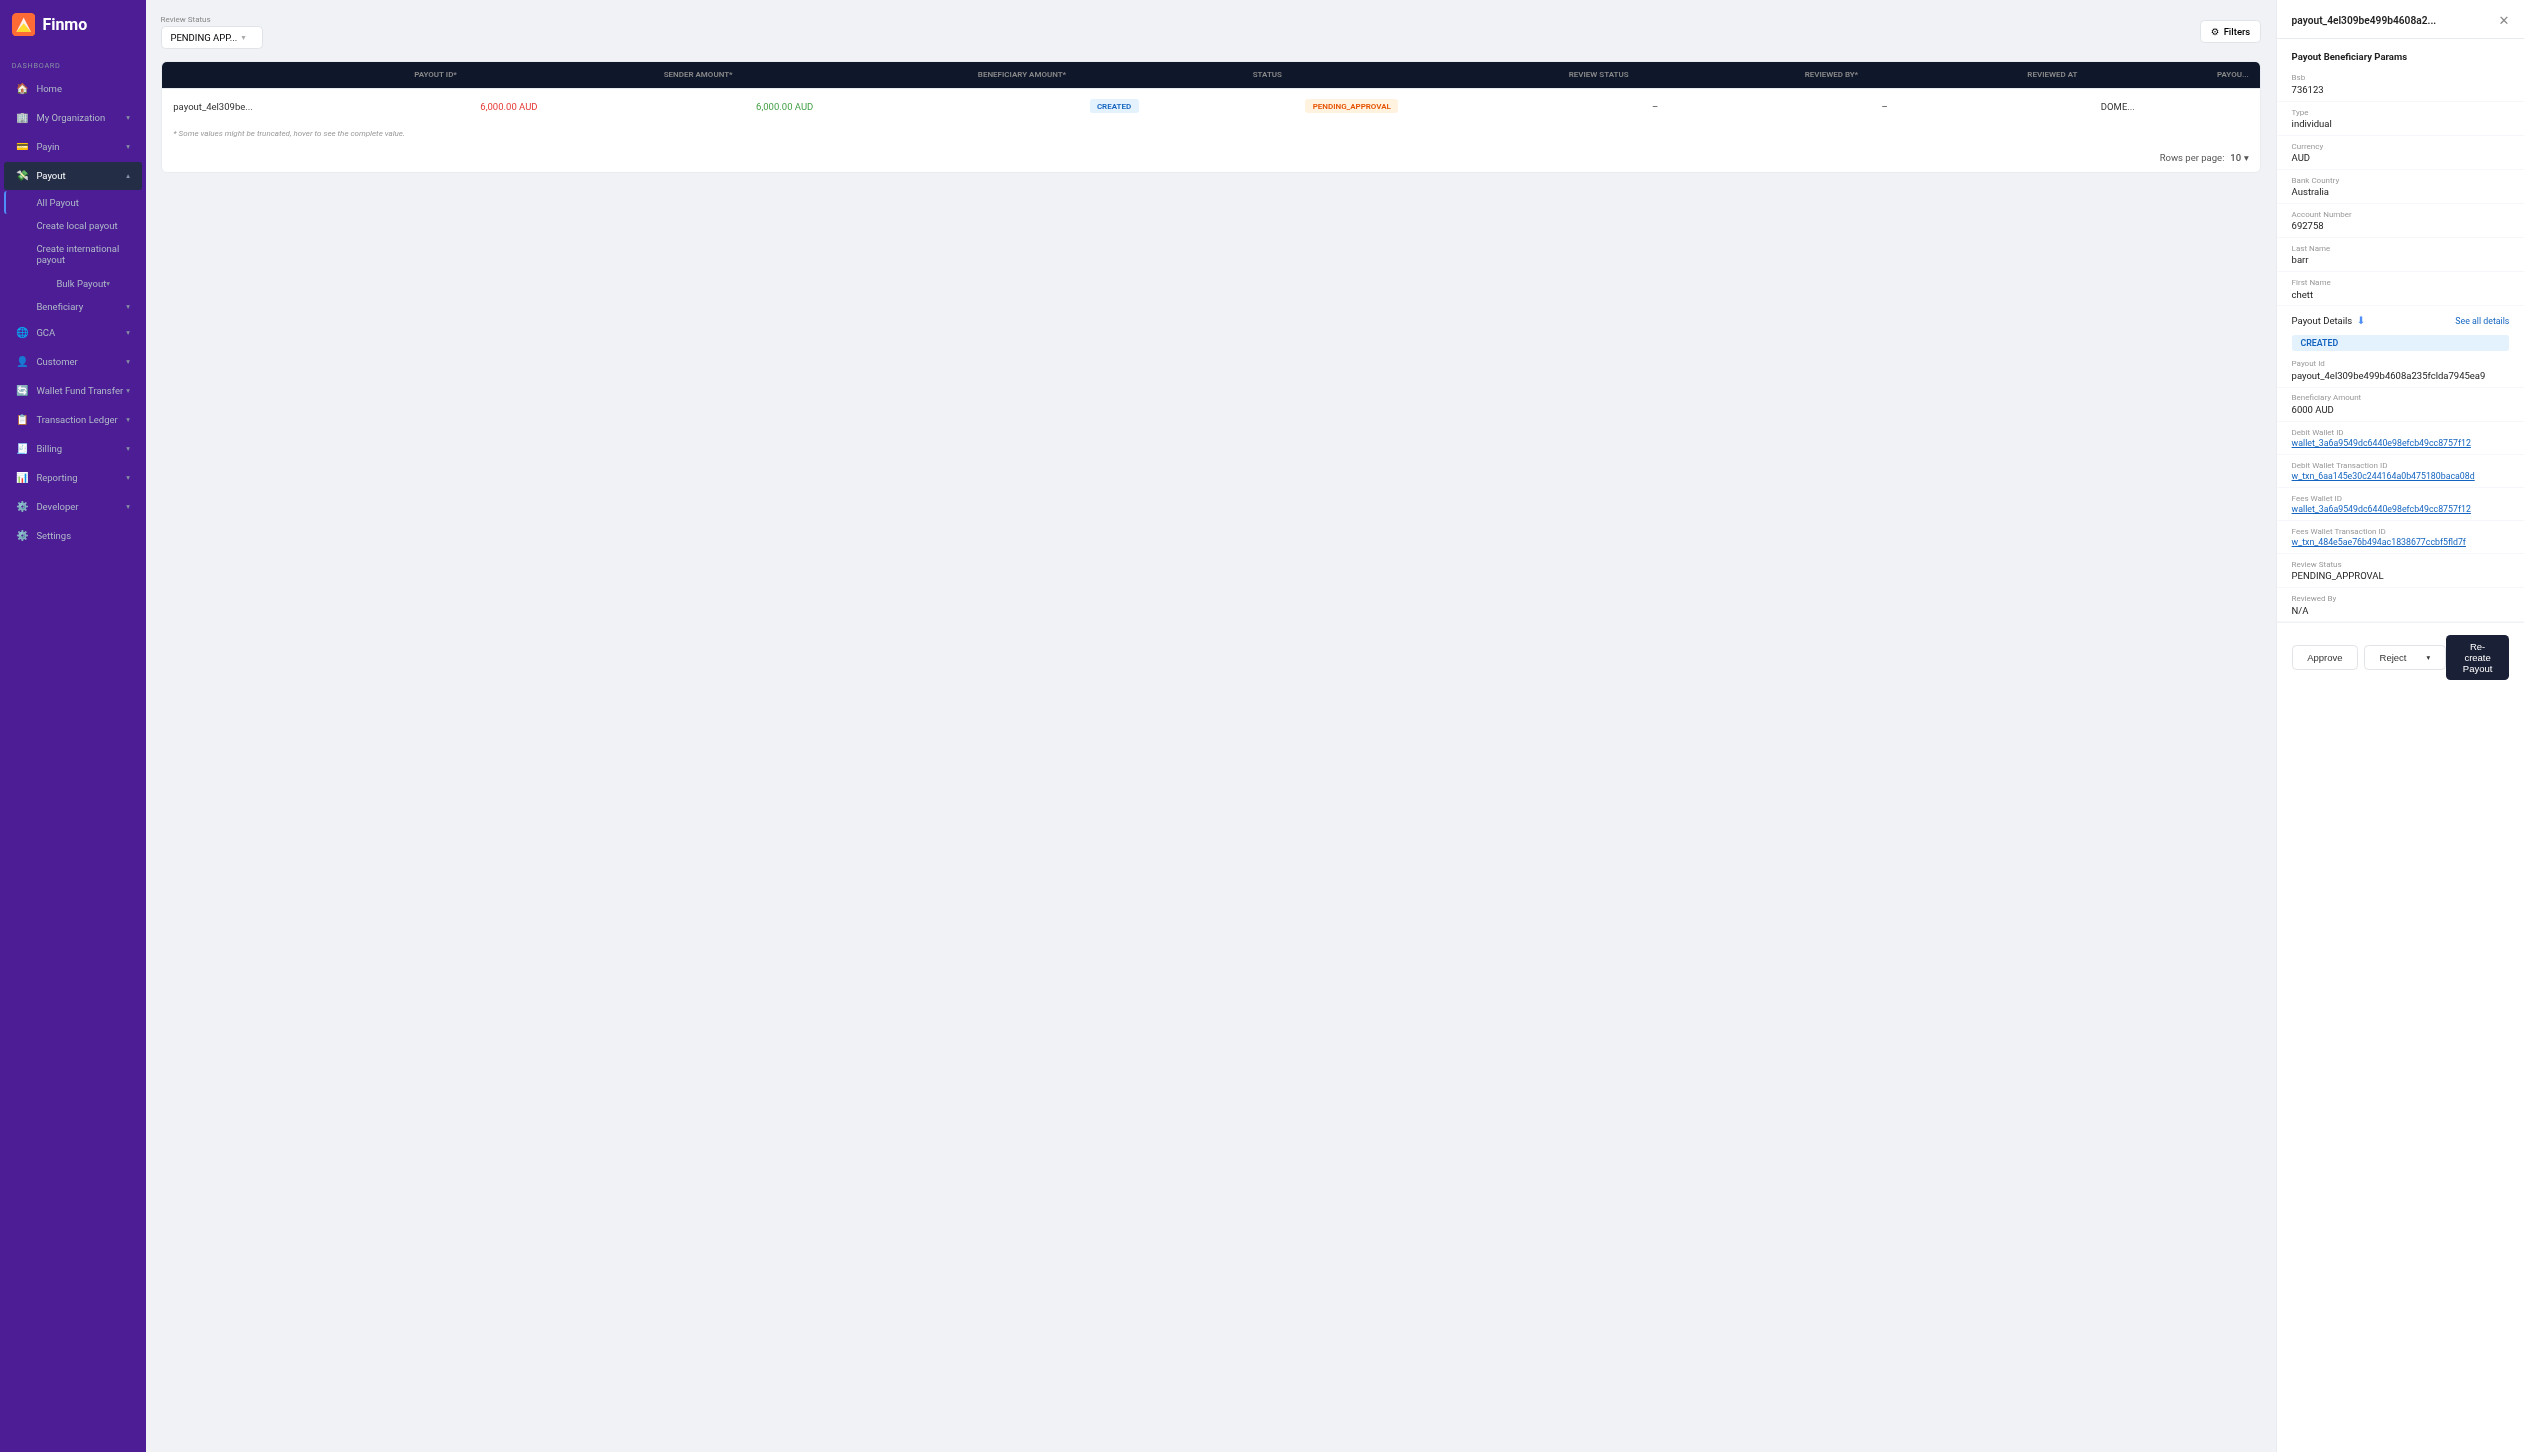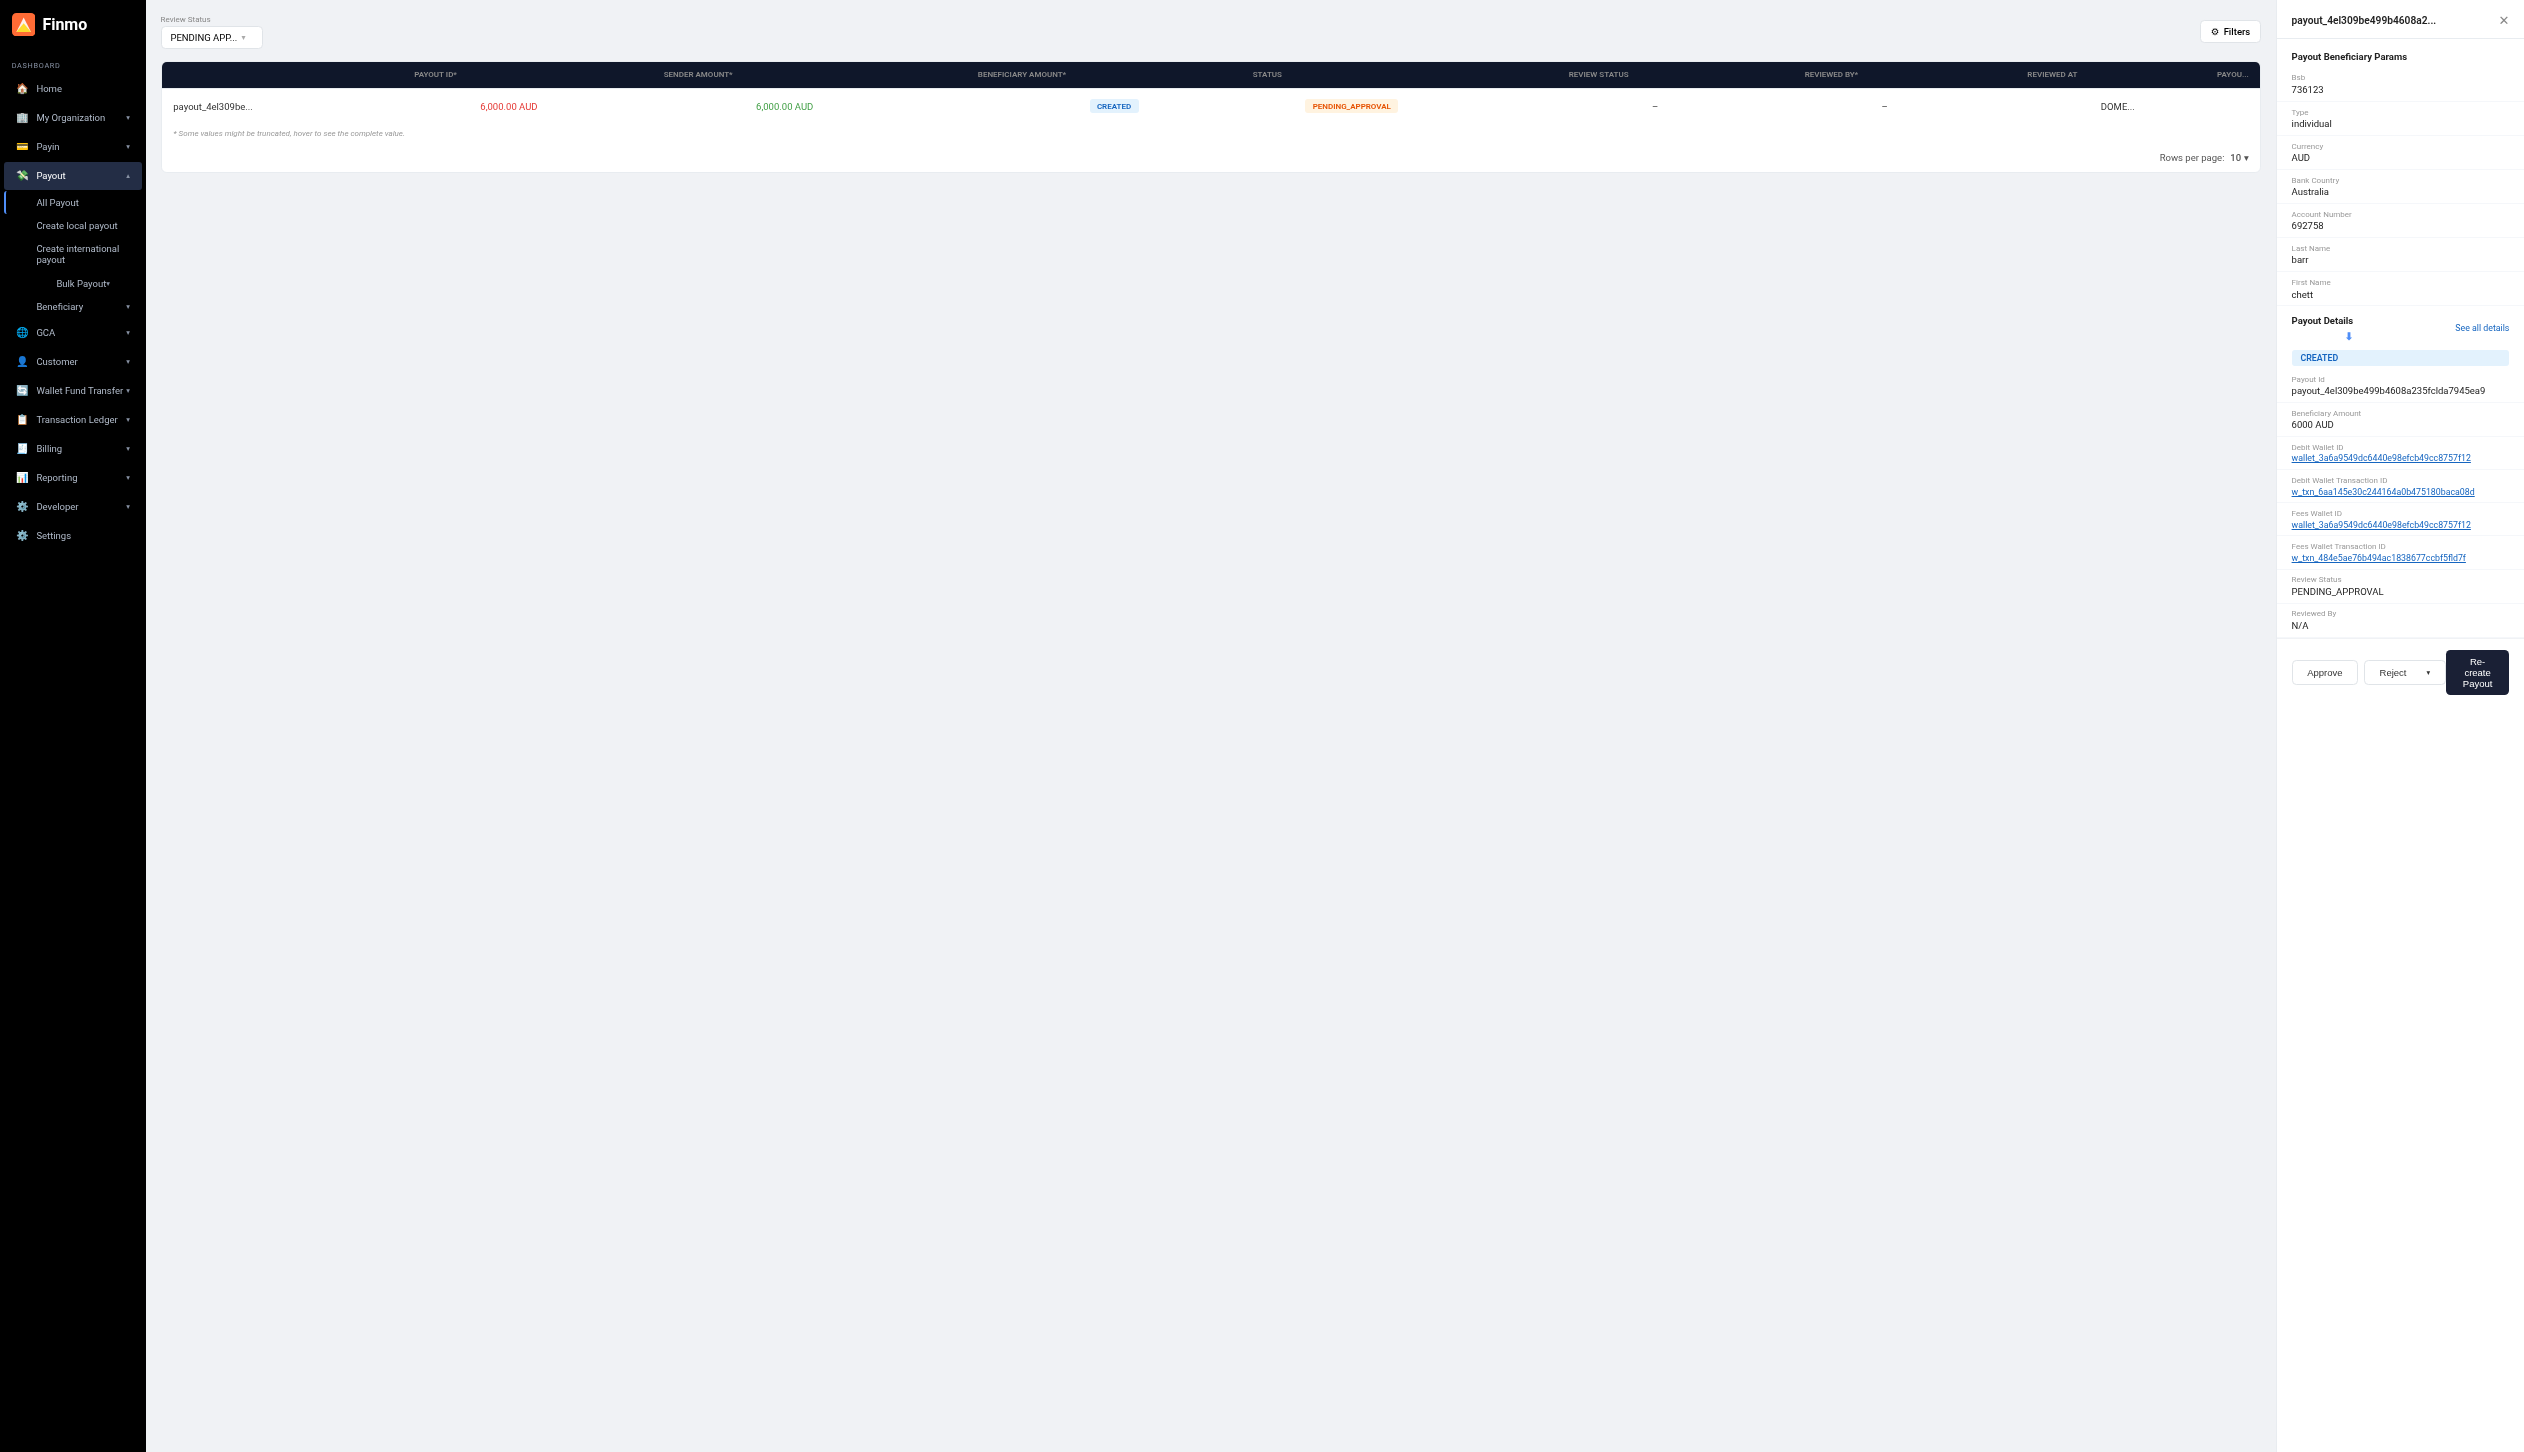--- a/index.html
+++ b/index.html
@@ -1,19 +1,19 @@
 <!DOCTYPE html>
 <html style="font-size:11.7px"><head>
   <meta charset="utf-8">
   <style>
     * { box-sizing: border-box; margin: 0; padding: 0; }
     body { font-family: -apple-system, BlinkMacSystemFont, 'Segoe UI', Roboto, sans-serif; display: flex; height: 100vh; overflow: hidden; background: #f0f2f5; }
 
     
-    .sidebar { width: 146px; min-width: 146px; background: #000000; color: #fff; display: flex; flex-direction: column; overflow-y: auto; }
+    .sidebar { width: 146px; min-width: 146px; background: #4c1d95; color: #fff; display: flex; flex-direction: column; overflow-y: auto; }
     .sidebar-logo { display: flex; align-items: center; gap: 7.3px; padding: 13px 11.7px; }
     .logo-text { font-size: 16px; font-weight: 700; color: #fff; }
     .sidebar-section-label { font-size: 7.3px; color: #8892a4; text-transform: uppercase; letter-spacing: 0.7px; padding: 11.7px 11.7px 4.4px; }
     .sidebar-item { display: flex; align-items: center; justify-content: space-between; padding: 7.3px 11.7px; cursor: pointer; color: #b0bac9; font-size: 9.5px; border-radius: 2.9px; margin: 0.7px 4.4px; }
     .sidebar-item.active { background: #232d45; color: #fff; }
     .sidebar-item-left { display: flex; align-items: center; gap: 7.3px; }
     .sidebar-icon { width: 13px; height: 13px; display: flex; align-items: center; justify-content: center; font-size: 10.2px; }
     .sidebar-chevron { font-size: 7.3px; color: #8892a4; }
     .sidebar-submenu { padding-left: 0; }
     .sidebar-subitem { display: flex; align-items: center; padding: 5.8px 11.7px 5.8px 32px; cursor: pointer; color: #b0bac9; font-size: 9.5px; border-radius: 2.9px; margin: 0.7px 4.4px; }
@@ -64,21 +64,21 @@
     .panel-header { display: flex; align-items: center; justify-content: space-between; padding: 13px 14.6px 10.2px; border-bottom: 0.7px solid #e8ecf0; }
     .panel-title { font-size: 10.2px; font-weight: 600; color: #222; }
     .panel-close { cursor: pointer; color: #888; font-size: 13px; }
     .panel-section-title { font-size: 9.5px; font-weight: 700; color: #222; padding: 11.7px 14.6px 5.8px; }
     .panel-field { padding: 5.8px 14.6px; border-bottom: 0.7px solid #f5f7fa; }
     .panel-field-label { font-size: 8px; color: #999; margin-bottom: 1.5px; }
     .panel-field-value { font-size: 9.5px; color: #222; word-break: break-all; }
     .panel-field-link { font-size: 8.8px; color: #1565c0; text-decoration: underline; cursor: pointer; word-break: break-all; }
 
     .payout-details-header { display: flex; align-items: center; justify-content: space-between; padding: 8.8px 14.6px 4.4px; }
-    .payout-details-title { font-size: 9.5px; font-weight: 700; color: #222; display: flex; align-items: flex-end; gap: 4.4px; flex-direction: column; }
+    .payout-details-title { font-size: 9.5px; font-weight: 400; color: #222; display: flex; align-items: flex-end; gap: 4.4px; }
     .download-icon { color: #4f8ef7; font-size: 10.2px; cursor: pointer; }
     .see-all-link { font-size: 8.8px; color: #1565c0; cursor: pointer; }
 
     .status-badge-created { display: inline-block; background: #e3f2fd; color: #1565c0; padding: 2.9px 8.8px; border-radius: 2.9px; font-size: 8.8px; font-weight: 600; margin: 4.4px 14.6px 2.9px; }
 
     .panel-actions { padding: 11.7px 14.6px; display: flex; flex-direction: row; gap: 5.8px; border-top: 0.7px solid #f0f2f5; }
     .btn-approve { background: #fff; border: 0.7px solid #e0e4e8; color: #333; border-radius: 4.4px; padding: 5.8px 14.6px; font-size: 9.5px; font-weight: 500; cursor: pointer; width: fit-content; }
     .btn-reject { background: #fff; border: 0.7px solid #e0e4e8; color: #333; border-radius: 4.4px; padding: 5.8px 14.6px; font-size: 9.5px; font-weight: 500; cursor: pointer; width: fit-content; display: flex; align-items: center; gap: 20px; }
     .btn-recreate { background: #1a2035; color: #fff; border: none; border-radius: 4.4px; padding: 5.8px 14.6px; font-size: 9.5px; font-weight: 500; cursor: pointer; align-self: flex-end; }
     .actions-row { display: flex; align-items: center; justify-content: space-between; }

